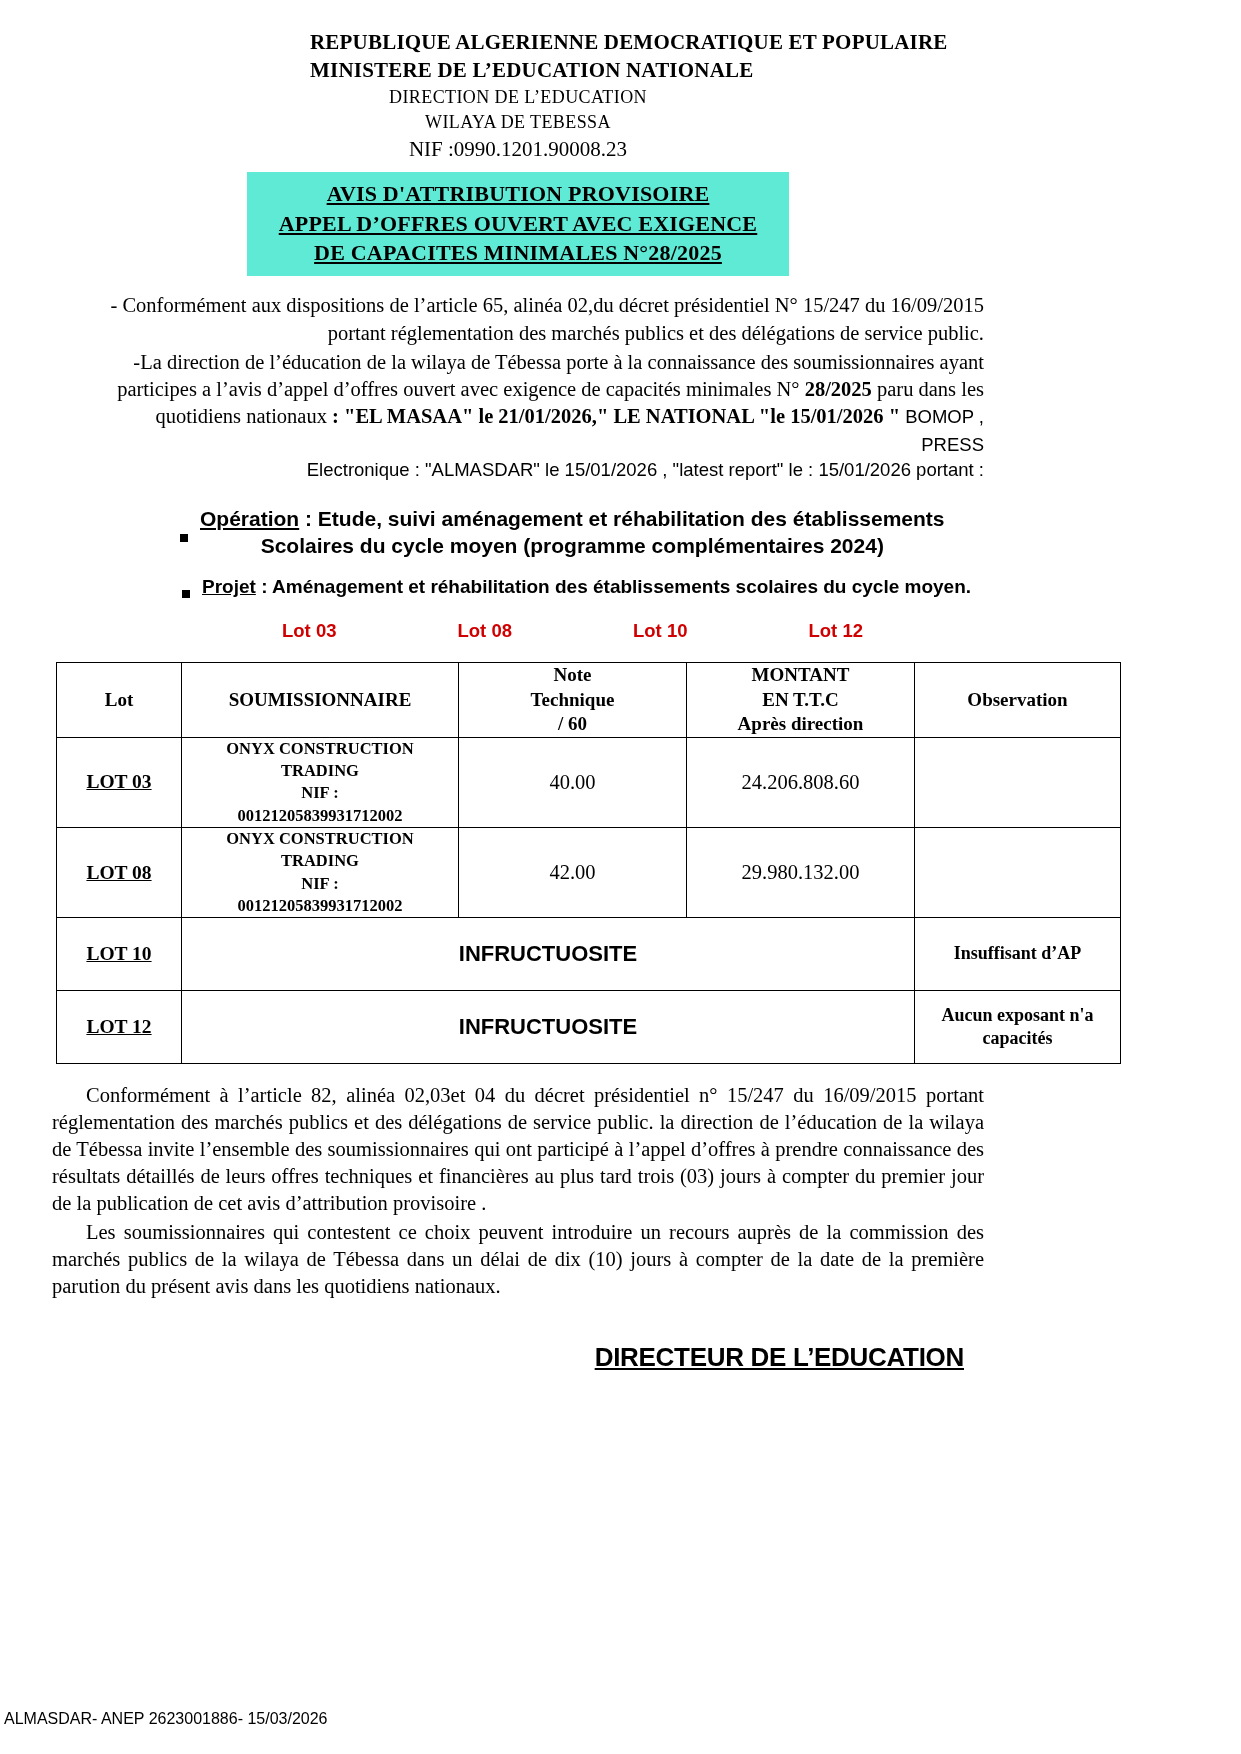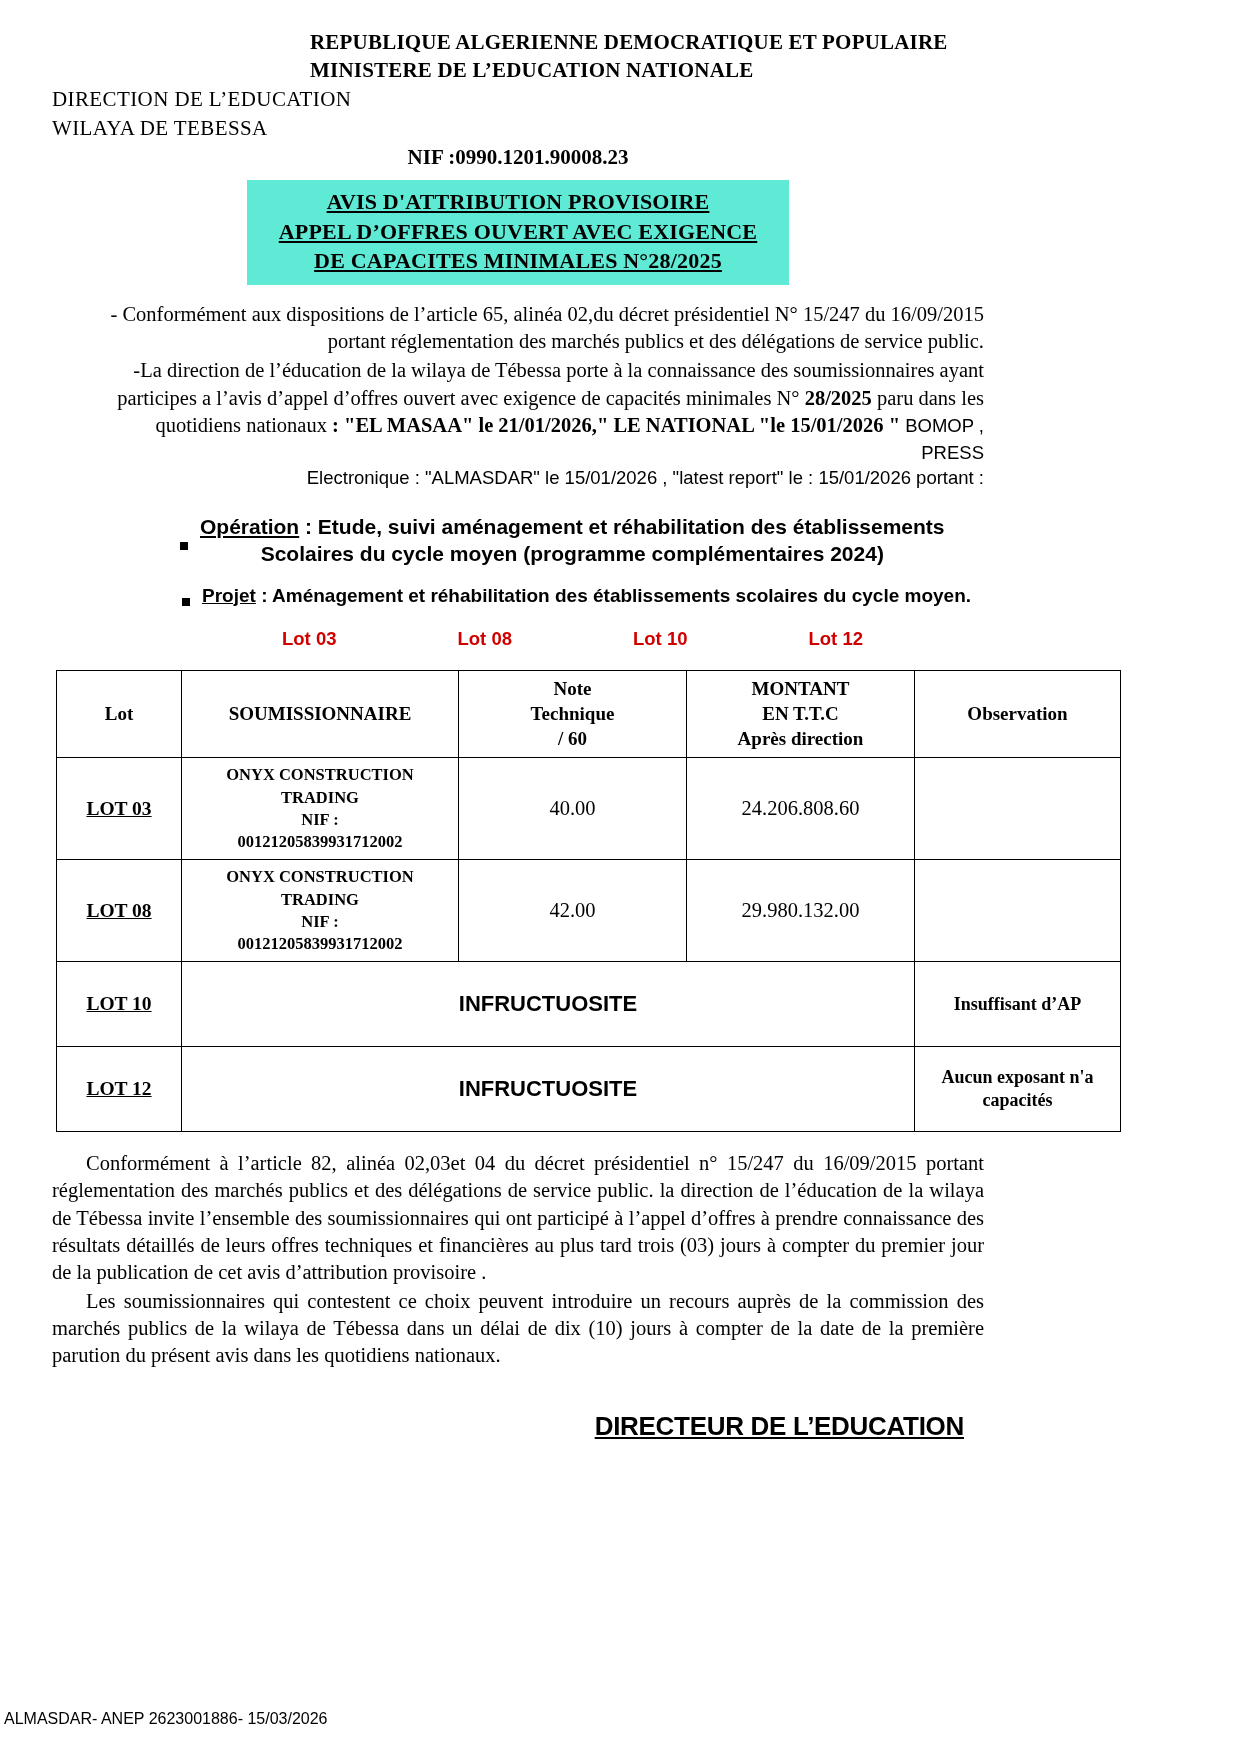--- a/index.html
+++ b/index.html
@@ -28,30 +28,30 @@
     font-weight: bold;
     font-size: 21px;
     line-height: 1.35;
     letter-spacing: 0.2px;
   }
   .hdr-left {
     text-align: left;
     padding-left: 258px;
   }
   .hdr-sub {
-    text-align: left;
-    font-size: 21px;
+    text-align: center;
+    font-size: 18px;
     line-height: 1.4;
     font-weight: normal;
     letter-spacing: 0.4px;
   }
   .hdr-nif {
     text-align: center;
     font-size: 21px;
-    font-weight: bold;
+    font-weight: normal;
     margin-top: 2px;
   }
 
   
   .title-box {
     background: #5eead4;
     margin: 10px 195px 0 195px;
     padding: 7px 0 9px 0;
     text-align: center;
   }
@@ -139,21 +139,21 @@
   table.main {
     border-collapse: collapse;
     width: 1064px;
     margin: 20px 0 0 4px;
     table-layout: fixed;
   }
   table.main td, table.main th {
     border: 1px solid #000;
     text-align: center;
     vertical-align: middle;
-    padding: 6px 4px;
+    padding: 0 4px;
   }
   table.main thead th {
     font-weight: bold;
     font-size: 19px;
     line-height: 1.3;
     height: 66px;
   }
   .col-lot { width: 125px; }
   .col-soum { width: 277px; }
   .col-note { width: 228px; }

